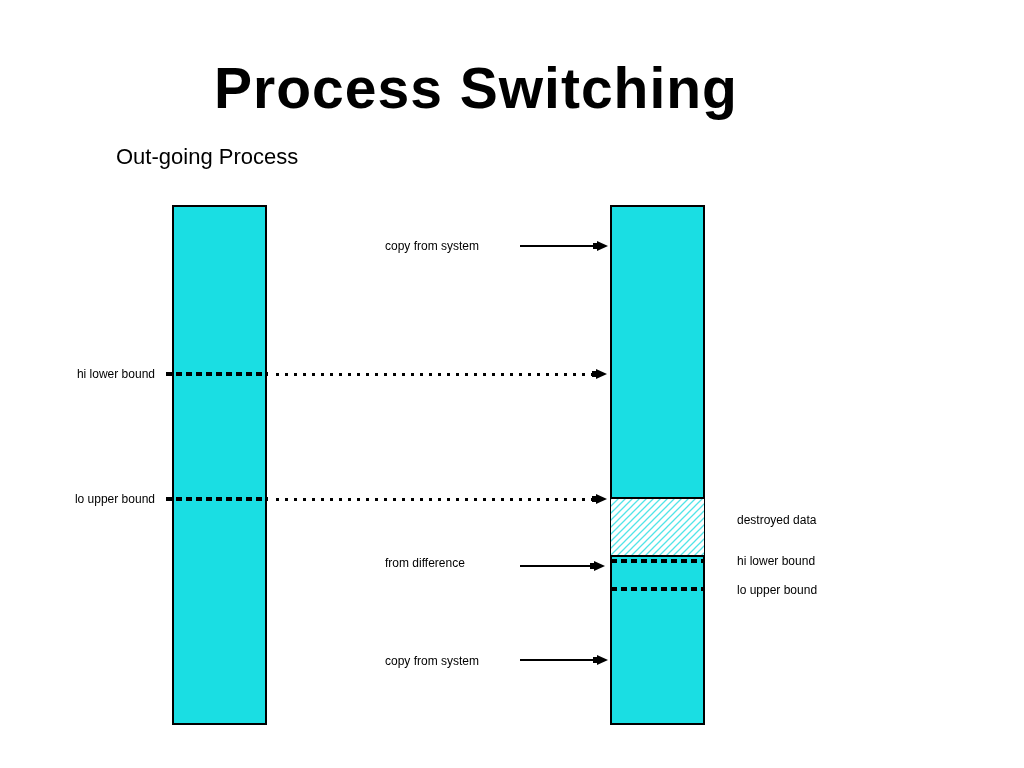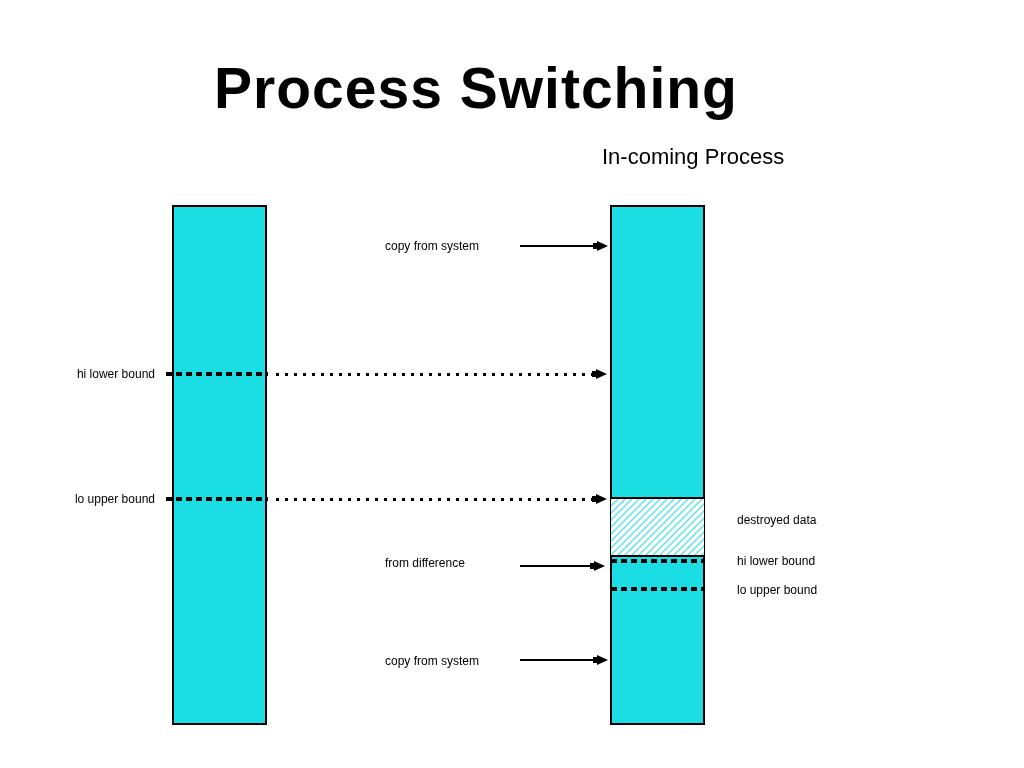--- a/index.html
+++ b/index.html
@@ -108,21 +108,21 @@
   .right-label.hi        { top: 552px; }
   .right-label.lo        { top: 581px; }
 </style>
 </head>
 <body>
 
 <div class="slide">
 
   <div class="abs slide-title">Process Switching</div>
 
-  <div class="abs col-header incoming">In-coming Process</div>
+  <div class="abs col-header outgoing">Out-going Process</div>
 
   <div class="proc-bar left"></div>
   <div class="dashline on-left-bar hi"></div>
   <div class="dashline on-left-bar lo"></div>
 
   <div class="abs small-label bound-label hi">hi lower bound</div>
   <div class="abs small-label bound-label lo">lo upper bound</div>
 
   <div class="proc-bar right">
     <div class="hatch-region">

